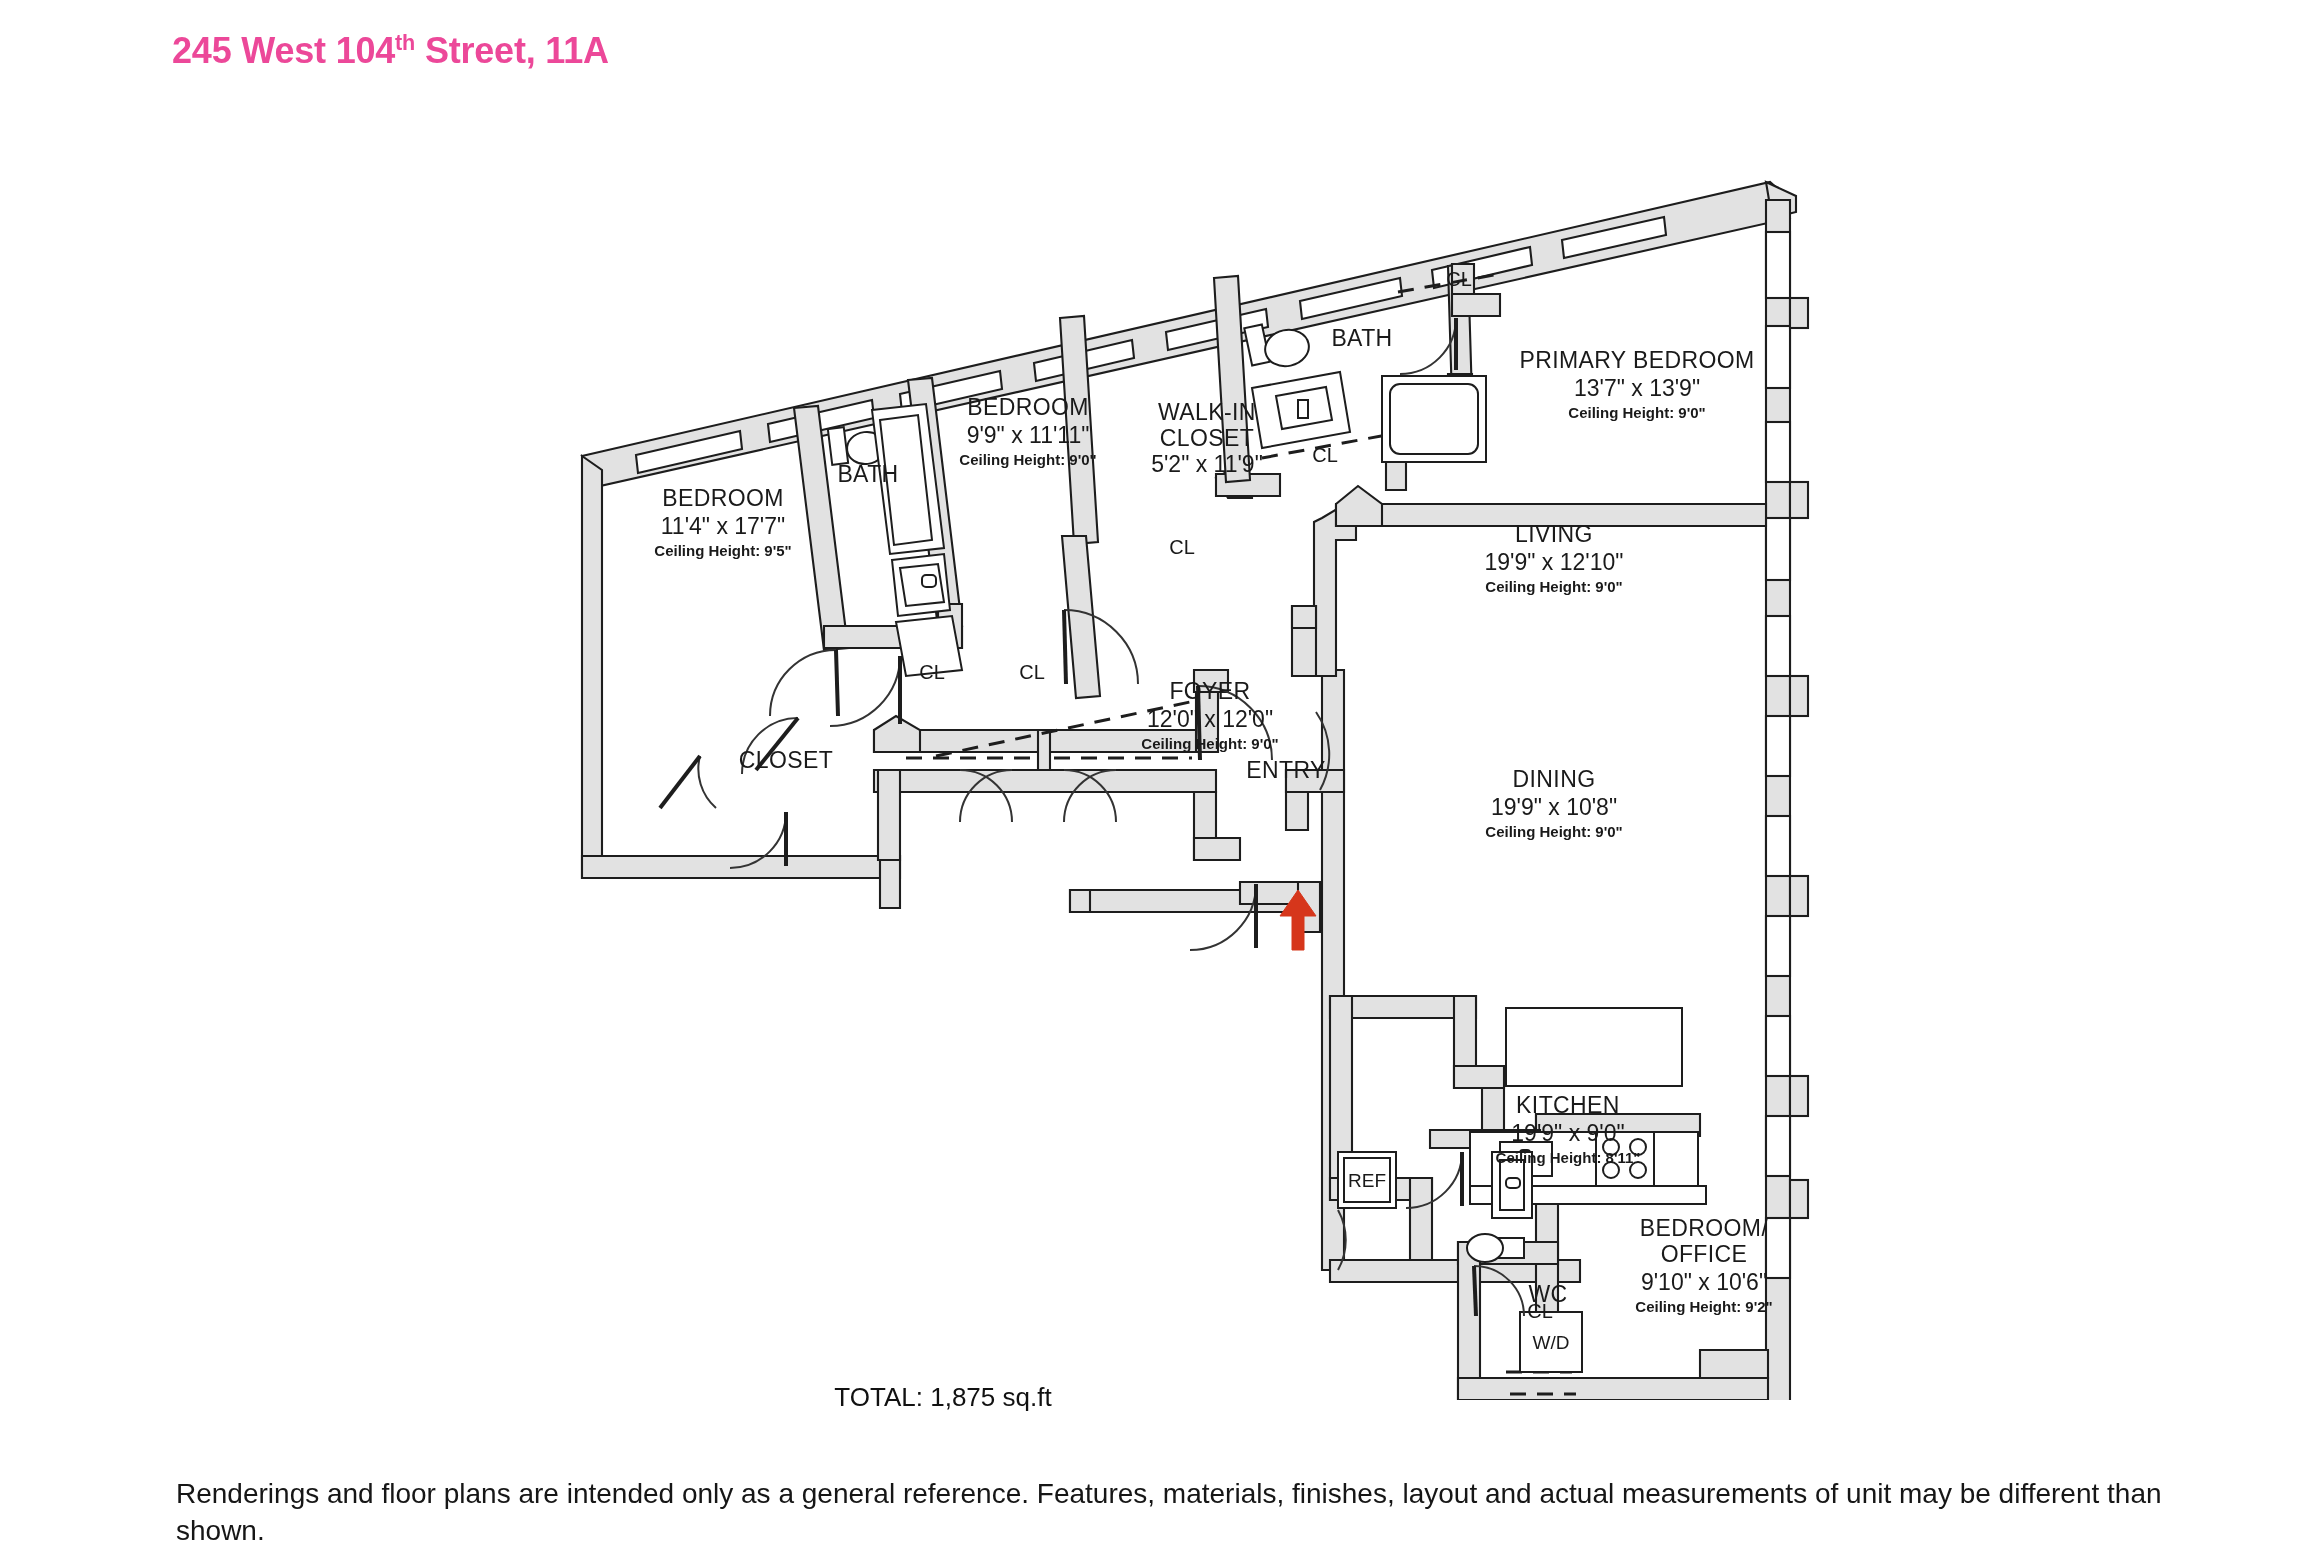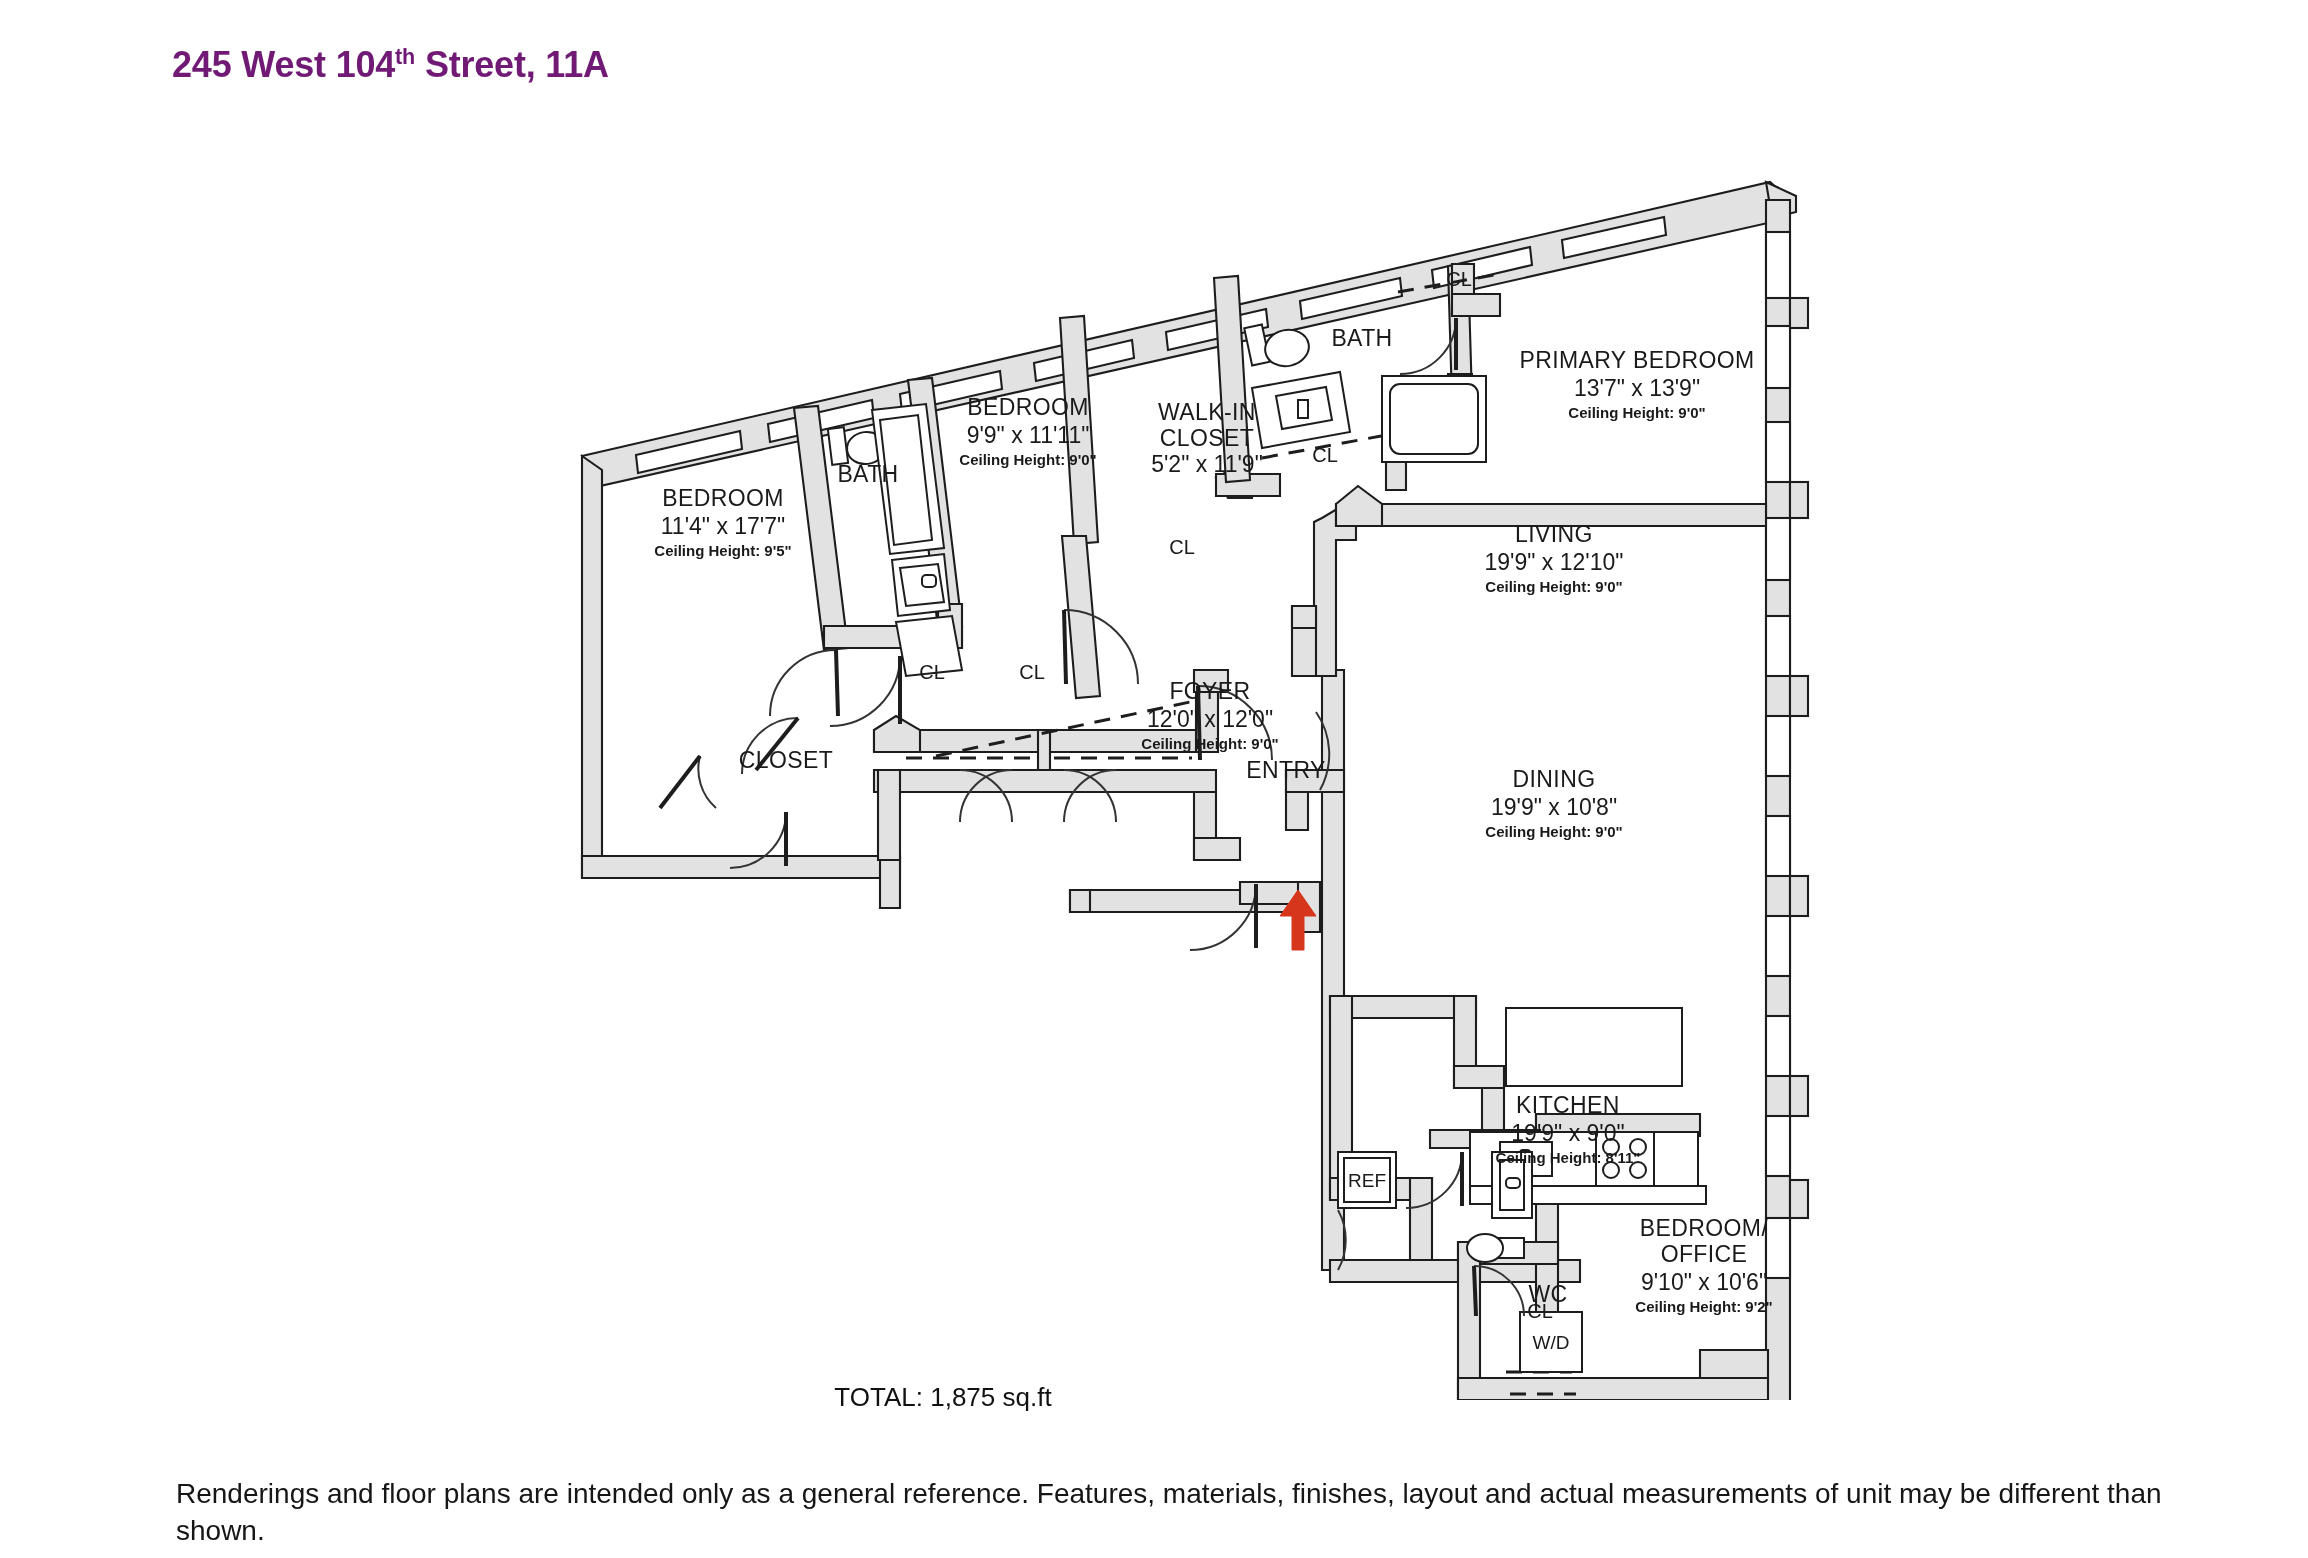--- a/index.html
+++ b/index.html
@@ -15,25 +15,25 @@
     position: relative;
     overflow: hidden;
   }
   .page {
     position: absolute;
     inset: 0;
   }
   #page-title {
     position: absolute;
     left: 172px;
-    top: 36px;
+    top: 22px;
     font-size: 36px;
     font-weight: bold;
     letter-spacing: -0.2px;
-    color: #701a75;
+    color: #ec4899;
     white-space: nowrap;
     margin-top: 8px;
   }
   #page-title sup {
     font-size: 0.6em;
     vertical-align: super;
     line-height: 0;
   }
   .plan-wrap {
     position: absolute;

